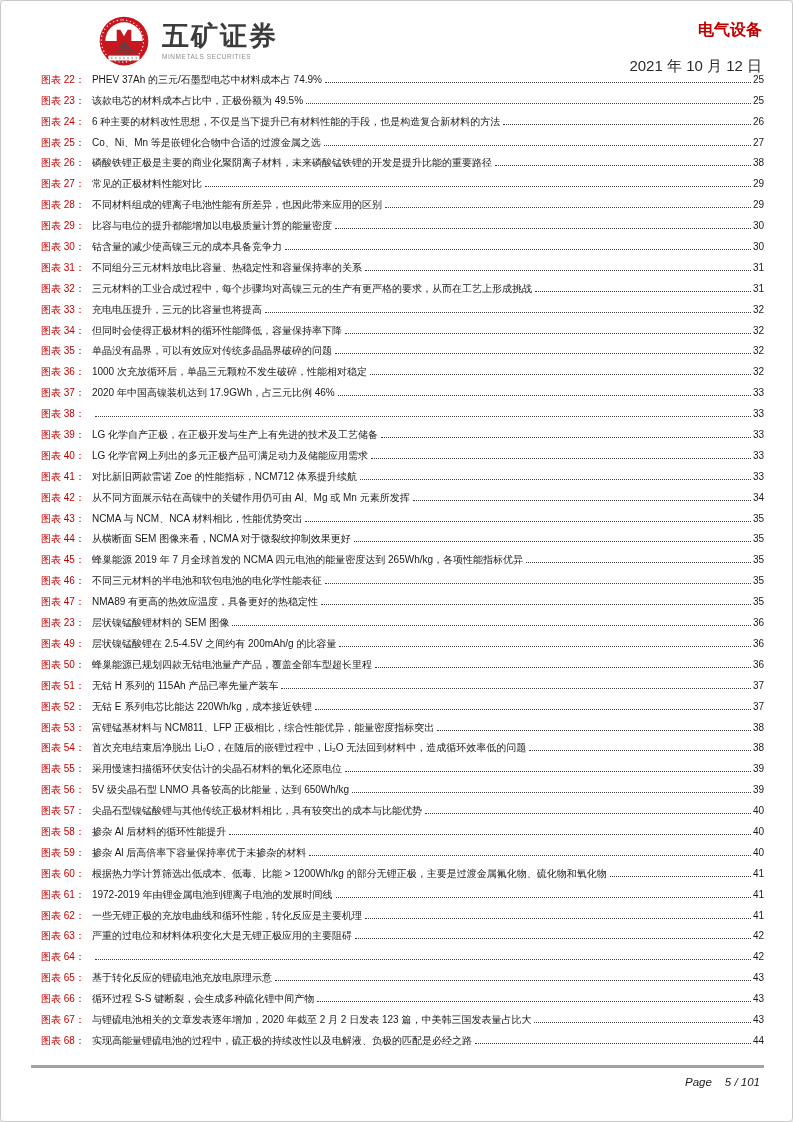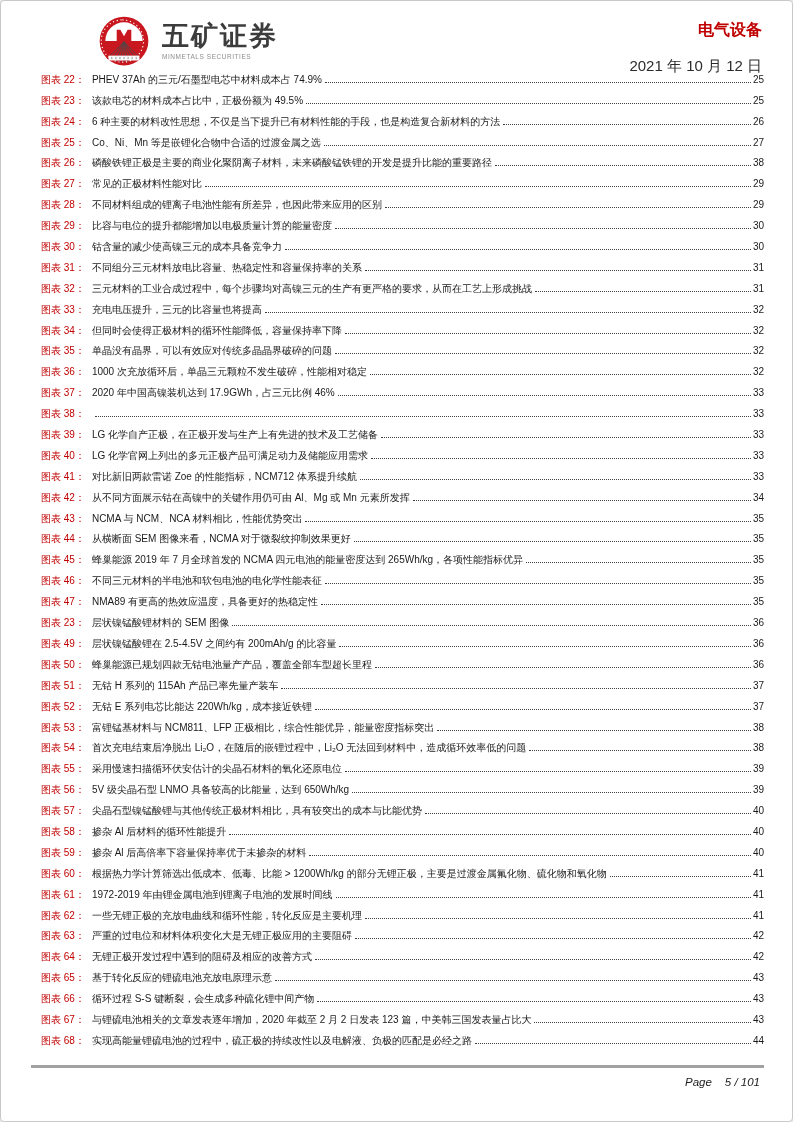--- a/index.html
+++ b/index.html
@@ -374,21 +374,20 @@
 
   <div class="toc-row">
     <span class="prefix">图表 63：</span>
     <span class="title">严重的过电位和材料体积变化大是无锂正极应用的主要阻碍</span>
     <span class="leader"></span>
     <span class="pagenum">42</span>
   </div>
 
   <div class="toc-row">
     <span class="prefix">图表 64：</span>
-    <span class="title">无锂正极开发过程中遇到的阻碍及相应的改善方式</span>
     <span class="leader"></span>
     <span class="pagenum">42</span>
   </div>
 
   <div class="toc-row">
     <span class="prefix">图表 65：</span>
     <span class="title">基于转化反应的锂硫电池充放电原理示意</span>
     <span class="leader"></span>
     <span class="pagenum">43</span>
   </div>

